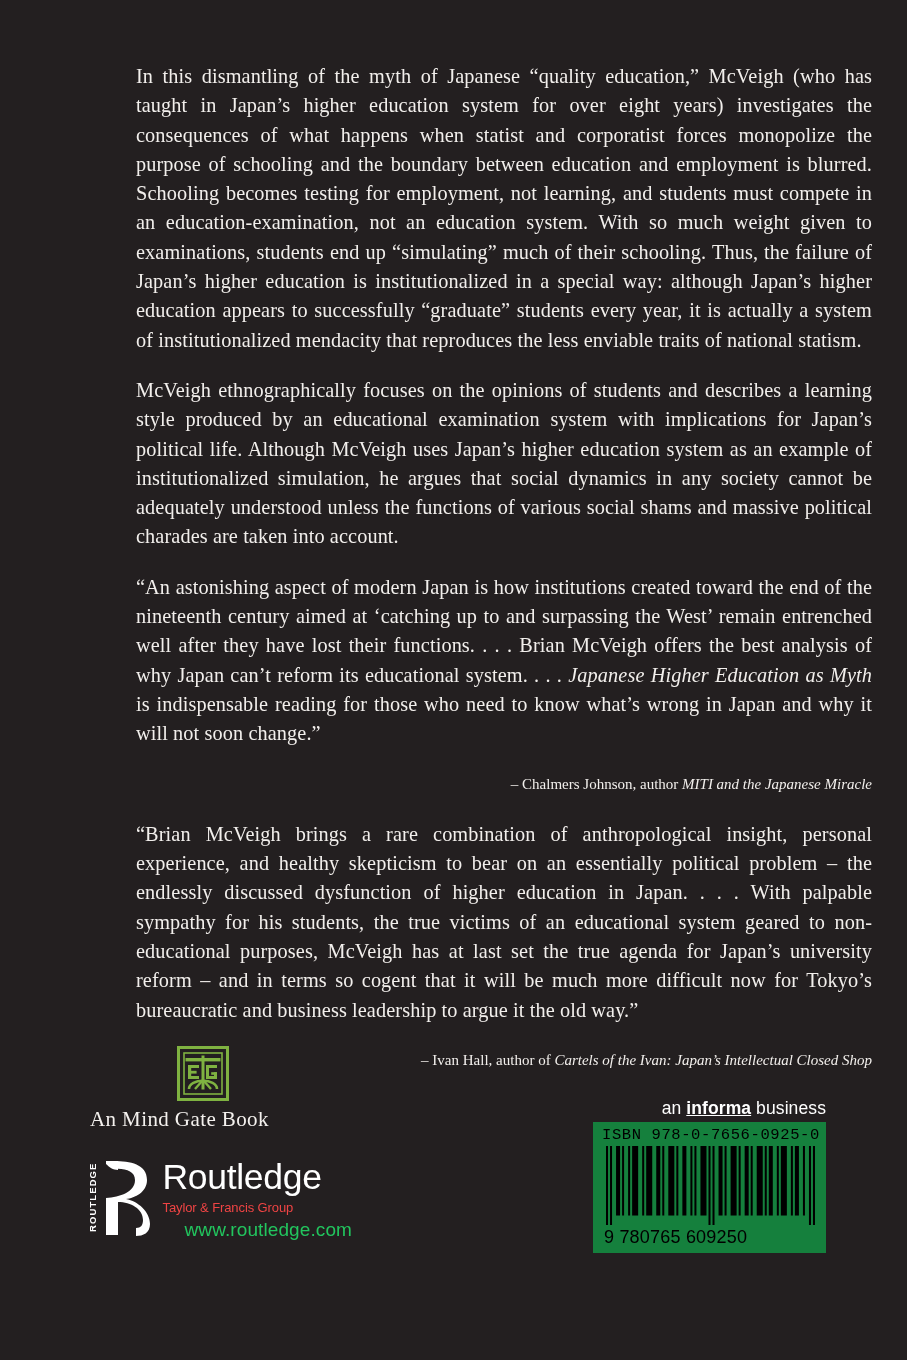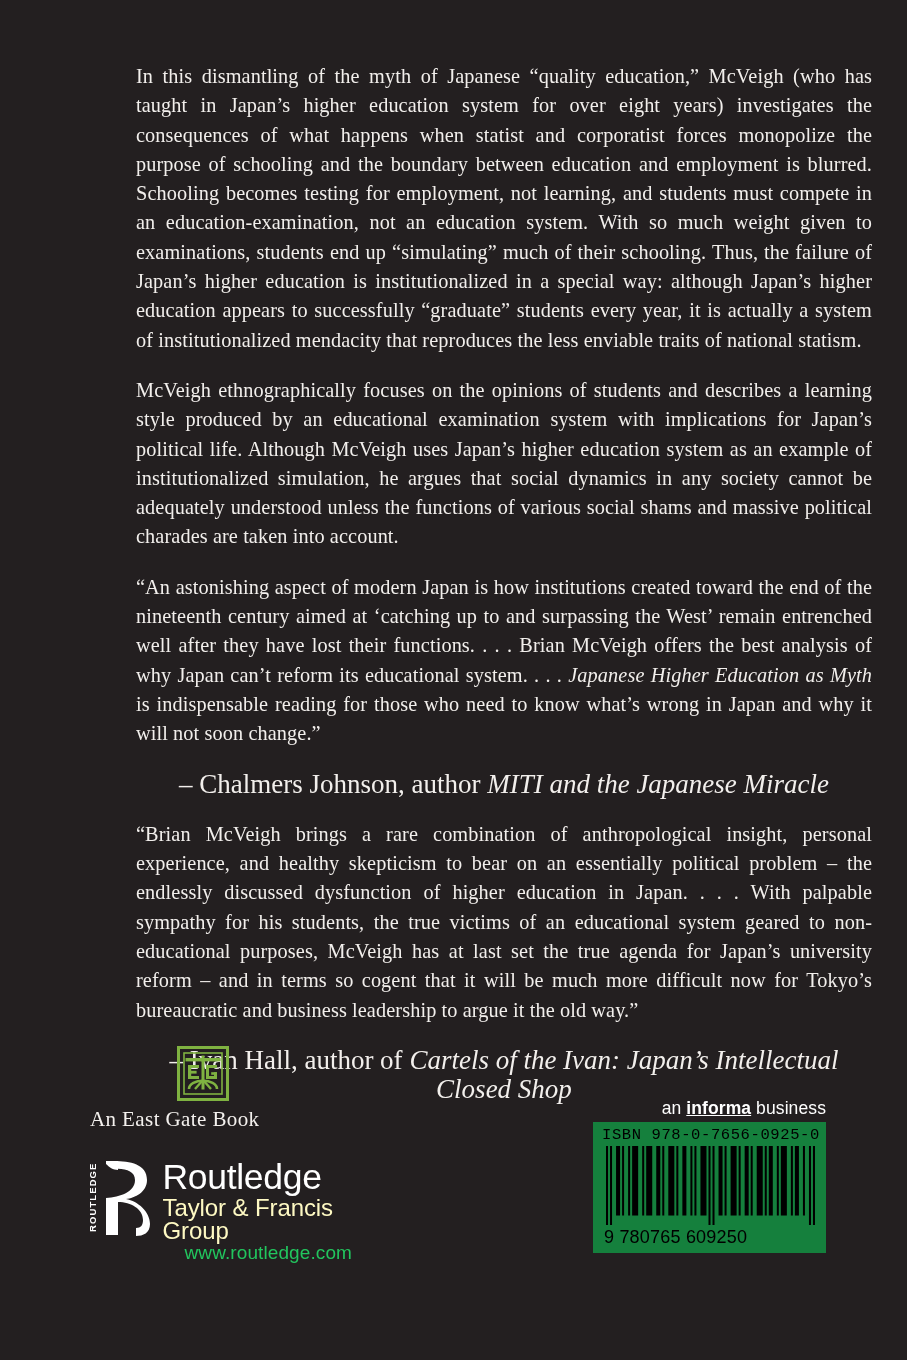--- a/index.html
+++ b/index.html
@@ -35,23 +35,23 @@
     text-align: justify;
     text-justify: inter-word;
     margin: 0 0 21px 0;
     letter-spacing: 0.1px;
     -webkit-font-smoothing: antialiased;
   }
   .para i, .para em { }
 
   .attrib {
     color: #f2efec;
-    font-size: 27px;
+    font-size: 15px;
     line-height: 29.3px;
-    text-align: center;
+    text-align: right;
     margin: 0 0 21px 0;
     -webkit-font-smoothing: antialiased;
   }
   .attrib i { font-style: italic; }
 
   
   .eastgate {
     position: absolute;
     left: 90px;
     top: 1046px;
@@ -100,22 +100,22 @@
   .rt-mark svg { display: block; }
   .rt-words { margin-left: 9px; padding-top: 1px; }
   .rt-name {
     color: #ffffff;
     font-size: 35.5px;
     line-height: 36px;
     letter-spacing: -0.3px;
     font-weight: 400;
   }
   .rt-sub {
-    color: #fef9c3;
-    font-size: 24px;
+    color: #ef4444;
+    font-size: 13px;
     line-height: 23px;
     letter-spacing: -0.1px;
     margin-top: 1px;
   }
   .rt-url {
     color: #22c55e;
     font-size: 19px;
     line-height: 18px;
     letter-spacing: 0.1px;
     margin-top: 2px;
@@ -218,21 +218,21 @@
           <rect x="37" y="26.2" width="3" height="6.8"></rect>
           <rect x="34.2" y="26.2" width="5.8" height="2.6"></rect>
         </g>
 
         <rect x="24.5" y="9.5" width="3" height="34" fill="#7FB241"></rect>
 
         <path d="M12 43 C 12 32, 40 32, 40 43" fill="none" stroke="#7FB241" stroke-width="2.6"></path>
         <path d="M18 43 L 26 34 L 34 43" fill="none" stroke="#7FB241" stroke-width="2.4"></path>
       </svg>
     </div>
-    <div class="eg-caption">An East Gate Book</div>
+    <div class="eg-caption">An Mind Gate Book</div>
   </div>
 
   <div class="routledge">
     <div class="rt-row">
       <div class="rt-vert">ROUTLEDGE</div>
       <div class="rt-mark">
         <svg viewBox="0 0 54 80" width="54" height="80" aria-hidden="true">
           <path d="M14 3 C 30 3, 47 6, 47 22 C 47 34, 35 40, 26 41
                    C 38 43, 50 54, 50 66 C 50 75, 43 78, 36 78
                    L 36 70 C 41 70, 43 67, 43 62 C 43 51, 31 44, 18 44

